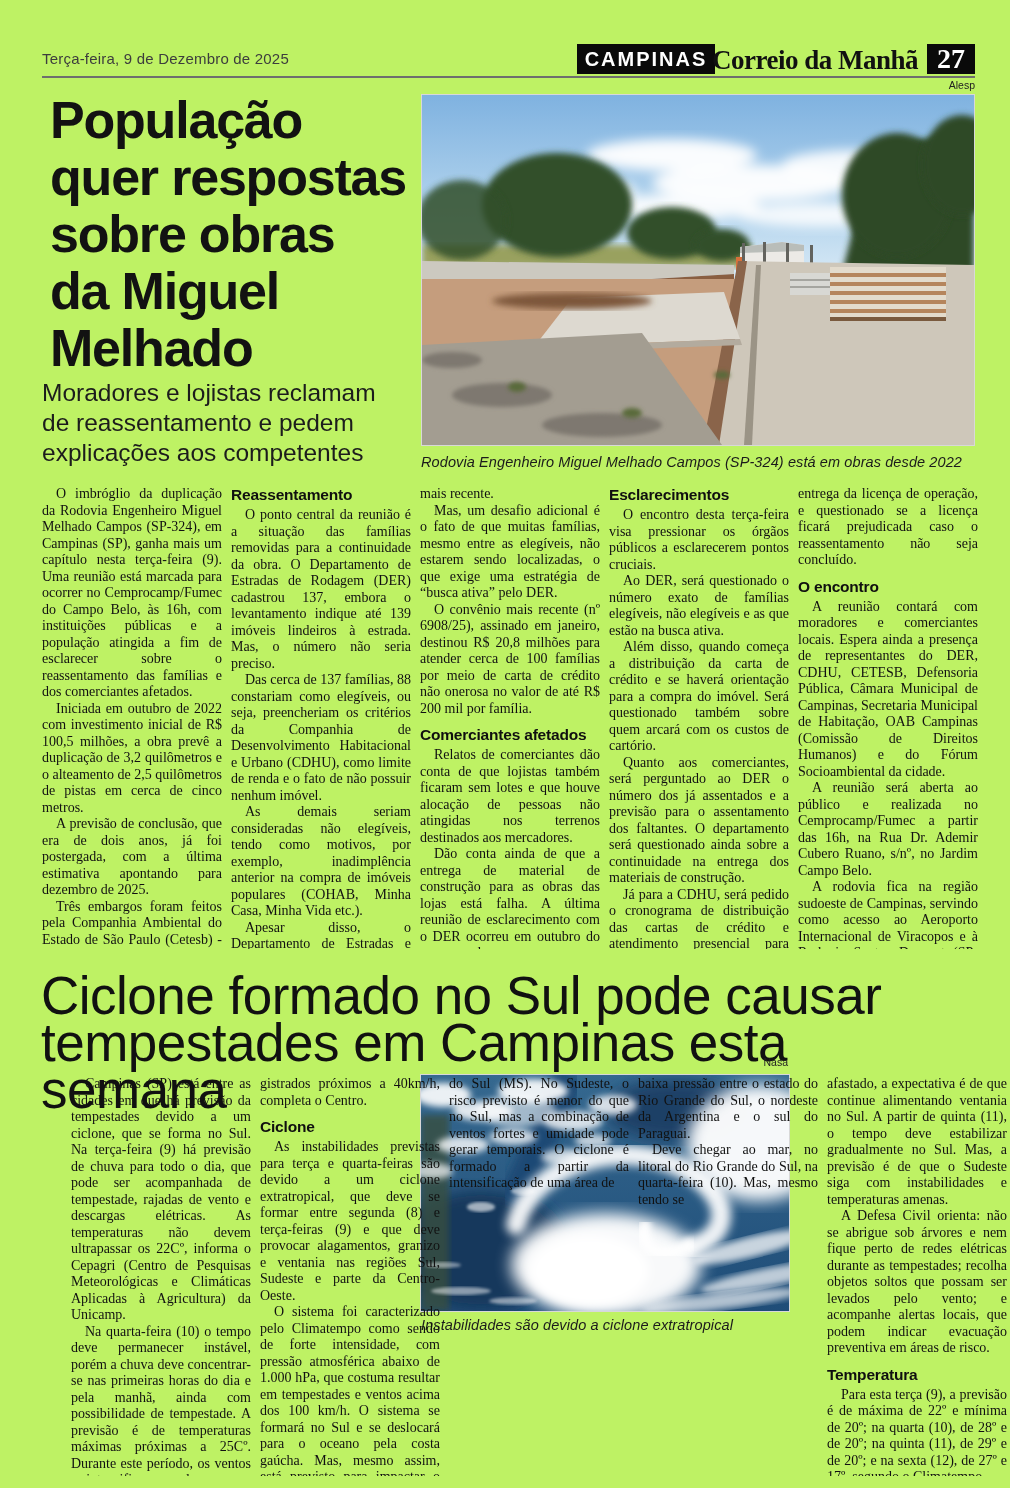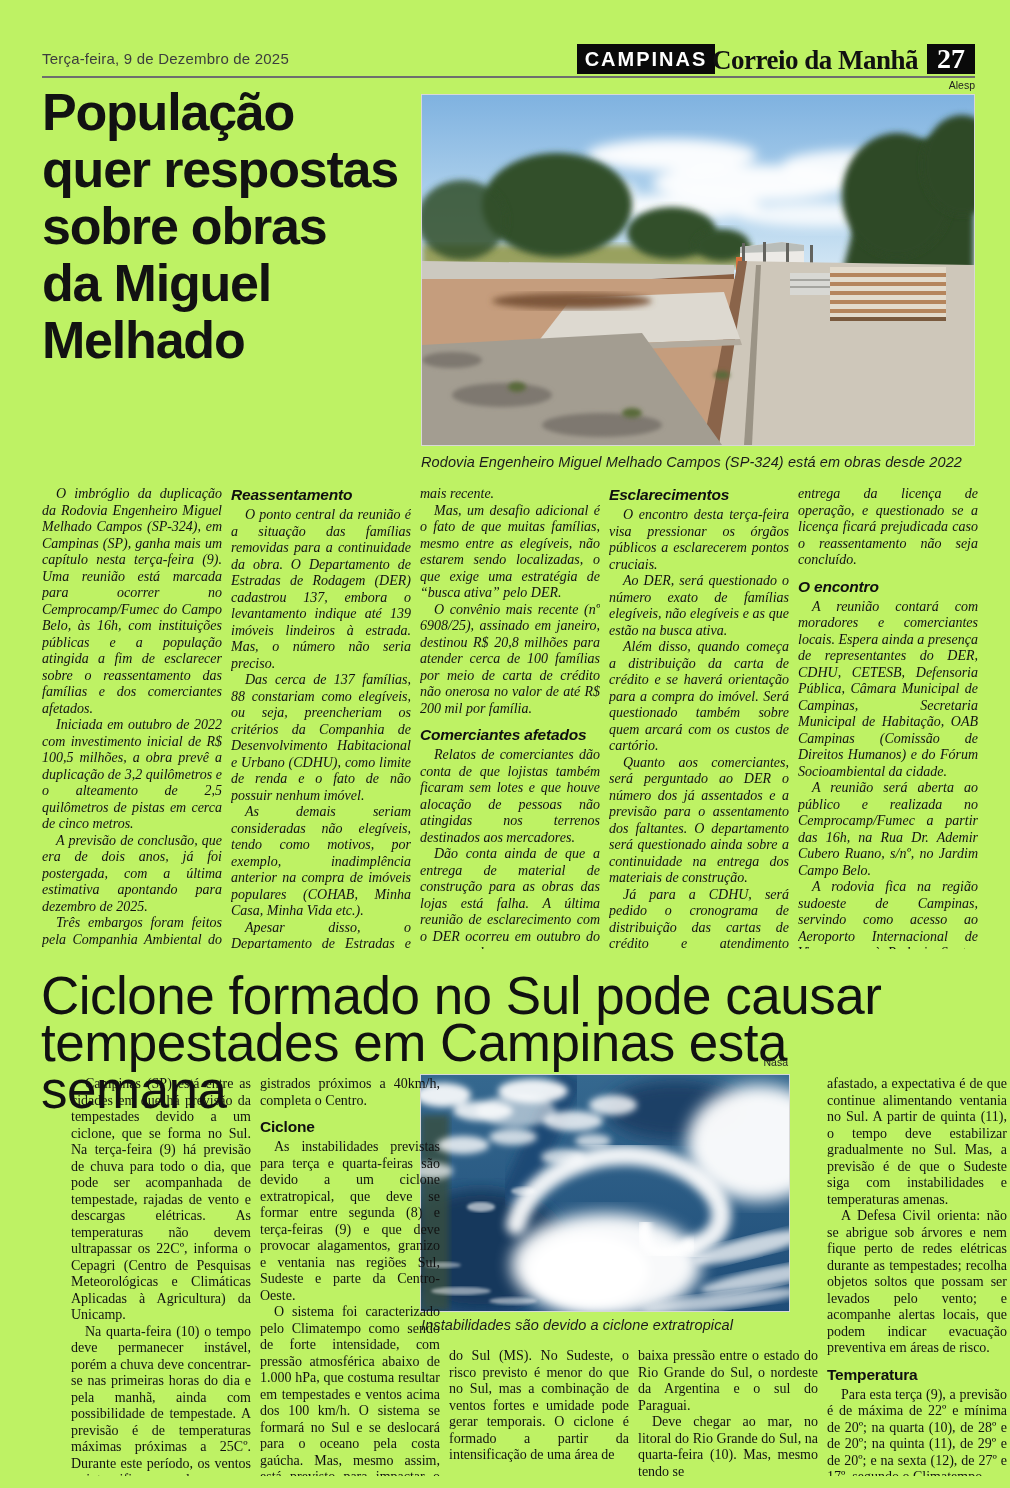--- a/index.html
+++ b/index.html
@@ -10,48 +10,48 @@
   .date{position:absolute;left:42px;top:50px;font-size:15px;color:#3d3d3d;letter-spacing:.2px;}
   .badge{position:absolute;background:#0a0a0a;color:#fff;display:flex;align-items:center;justify-content:center;}
   .badge.campinas{left:577px;top:44px;width:138px;height:30px;font-size:20px;font-weight:700;letter-spacing:2px;}
   .masthead{position:absolute;right:92px;top:45px;font-family:"Liberation Serif",serif;
             font-weight:700;font-size:27px;color:#111;letter-spacing:-.5px;}
   .badge.pagenum{left:927px;top:44px;width:48px;height:30px;font-family:"Liberation Serif",serif;
                  font-size:28px;font-weight:700;}
   .header-rule{position:absolute;left:42px;top:76px;width:933px;height:2px;background:#6e6e6e;}
 
   
-  .headline1{position:absolute;left:42px;top:84px;width:400px;margin:0;
+  .headline1{position:absolute;left:42px;top:84px;width:400px;margin:8px;
              font-size:52px;line-height:57px;font-weight:800;letter-spacing:-1.2px;color:#121212;
              white-space:pre-line;}
   .subhead{position:absolute;left:42px;top:378px;width:380px;
            font-size:24.5px;line-height:30px;font-weight:400;color:#1c1c1c;white-space:pre-line;}
   .credit{position:absolute;font-size:10.5px;color:#222;}
   .credit1{right:35px;top:79px;}
   .credit2{right:222px;top:1056px;}
   .photo{position:absolute;border:1px solid #d8d8d8;box-sizing:border-box;overflow:hidden;}
   .photo1{left:421px;top:94px;width:554px;height:352px;}
   .photo2{left:420px;top:1074px;width:370px;height:238px;}
   .caption{position:absolute;font-style:italic;font-weight:400;font-size:14.5px;color:#1b1b1b;letter-spacing:.1px;}
   .cap1{left:421px;top:454px;width:554px;}
   .cap2{left:421px;top:1317px;width:420px;}
 
   
   .cols{position:absolute;left:42px;display:flex;gap:9px;}
-  .cols1{top:486px;height:463px;font-style:italic;}
+  .cols1{top:486px;height:463px;}
   .cols2{top:1076px;height:400px;margin-left:29px;}
   .col{width:180px;overflow:hidden;
        font-family:"Liberation Serif",serif;font-size:14px;line-height:16.5px;
        text-align:justify;color:#111;}
   .col p{margin:0;text-indent:14px;}
   .col p.cont{text-indent:0;}
   .col h3{font-family:"Liberation Sans",sans-serif;font-size:15.5px;line-height:18px;
           font-weight:700;margin:0 0 3px 0;color:#0f0f0f;letter-spacing:-.2px;}
   .col h3:not(:first-child){margin-top:9px;}
-  .col-pad{padding-top:272px;}
+  .col-pad{}
 
   
   .headline2{position:absolute;left:33px;top:964px;width:945px;margin:8px;
              font-size:53px;line-height:47px;font-weight:500;letter-spacing:-.5px;color:#111;
              white-space:pre-line;}
 </style>
 </head>
 <body>
 
 <div class="page">
@@ -60,20 +60,23 @@
   <div class="badge campinas">CAMPINAS</div>
   <div class="masthead">Correio da Manhã</div>
   <div class="badge pagenum">27</div>
   <div class="header-rule"></div>
 
   <h1 class="headline1">População
 quer respostas
 sobre obras
 da Miguel
 Melhado</h1>
+  <div class="subhead">Moradores e lojistas reclamam
+de reassentamento e pedem
+explicações aos competentes</div>
 
   <div class="credit credit1">Alesp</div>
   <div class="photo photo1">
     <svg width="552" height="350" viewBox="0 0 552 350">
       <defs>
         <linearGradient id="sky" x1="0" y1="0" x2="0" y2="1">
           <stop offset="0" stop-color="#7fb2e0"></stop>
             <stop offset="0.65" stop-color="#b6d6ee"></stop>
             <stop offset="1" stop-color="#dcebf6"></stop>
         </linearGradient>

